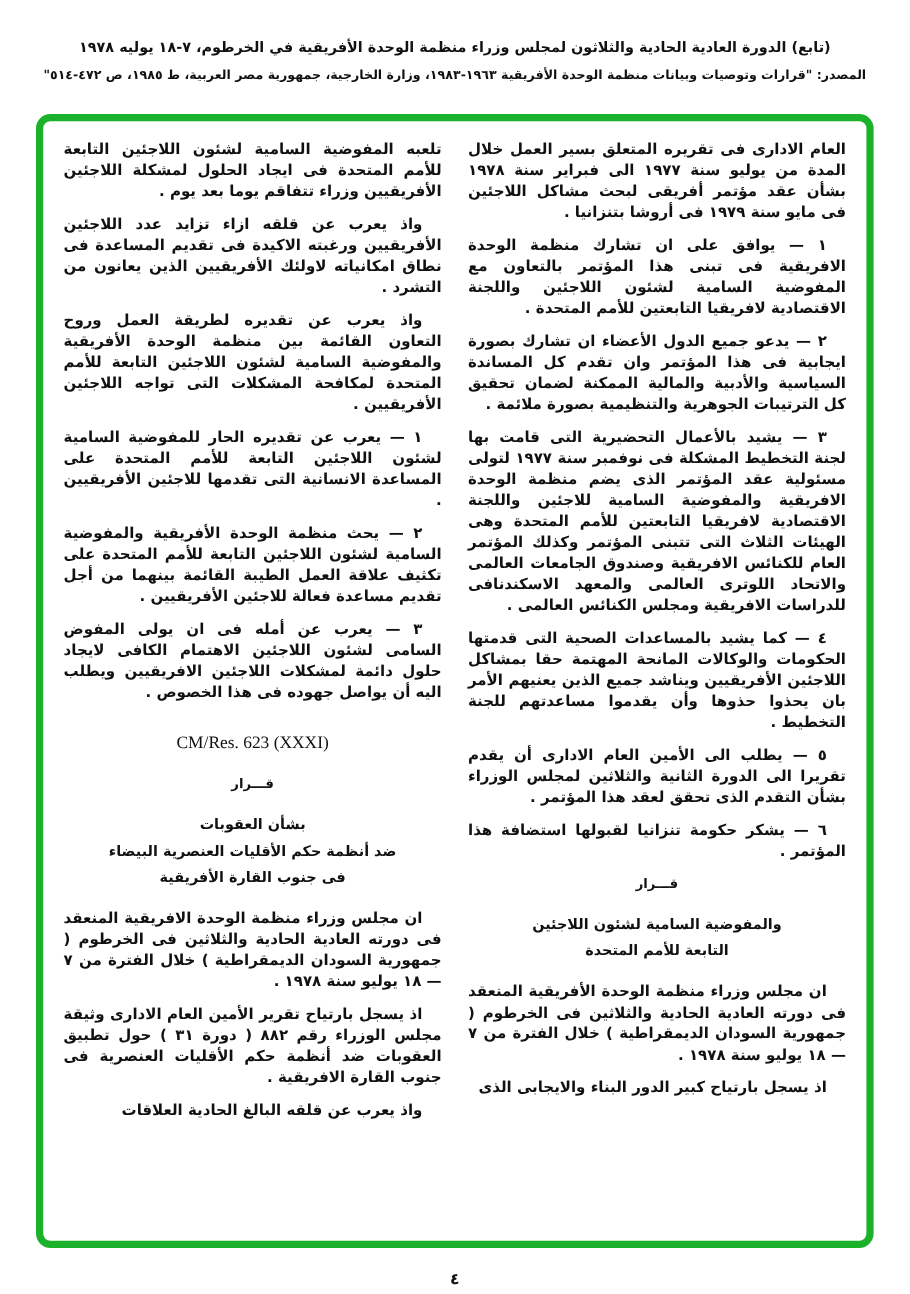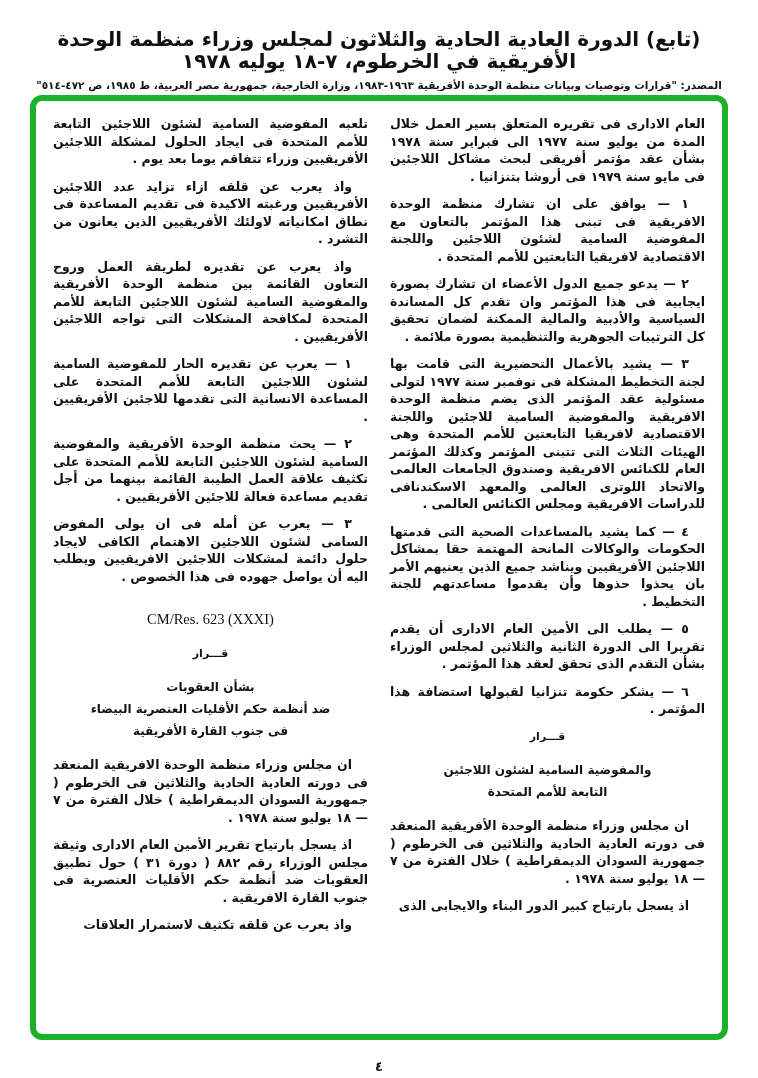--- a/index.html
+++ b/index.html
@@ -1,19 +1,19 @@
 <!DOCTYPE html>
 <html lang="ar"><head>
 <meta charset="utf-8">
 <style>
   html,body{margin:0;padding:0;background:#ffffff;}
   .page{position:relative;width:758px;height:1078px;background:#fff;overflow:hidden;
         font-family:"DejaVu Sans",sans-serif;color:#111;}
   .header{position:absolute;top:28px;left:36px;right:36px;direction:rtl;text-align:center;}
-  .header-line1{font-size:20px;font-weight:bold;letter-spacing:0;line-height:22px;}
+  .header-line1{font-size:12px;font-weight:bold;letter-spacing:0;line-height:22px;}
   .header-line2{font-size:10.5px;font-weight:bold;margin-top:6px;line-height:14px;}
   .frame{position:absolute;left:30px;top:95px;width:698px;height:945px;box-sizing:border-box;
          border:6px solid #1cb12b;border-radius:12px;overflow:hidden;}
   .cols{display:flex;direction:rtl;gap:22px;padding:14px 17px 10px 17px;}
   .col{flex:1;min-width:0;direction:rtl;text-align:justify;font-size:12.5px;
        font-weight:bold;line-height:17.5px;}
   .p{margin:0 0 10px 0;text-indent:16px;}
   .p0{margin:0 0 10px 0;text-indent:0;}
   .ref{direction:ltr;text-align:center;font-family:"Liberation Serif",serif;
        font-weight:normal;font-size:14.5px;margin:26px 0 16px 0;text-indent:0;}
@@ -60,21 +60,21 @@
           <div class="p">٣ — يعرب عن أمله فى ان يولى المفوض السامى لشئون اللاجئين الاهتمام الكافى لايجاد حلول دائمة لمشكلات اللاجئين الافريقيين ويطلب اليه أن يواصل جهوده فى هذا الخصوص .</div>
           <div class="ref">CM/Res. 623 (XXXI)</div>
           <div class="title">قـــرار</div>
           <div class="subtitle">
             <div>بشأن العقوبات</div>
             <div>ضد أنظمة حكم الأقليات العنصرية البيضاء</div>
             <div>فى جنوب القارة الأفريقية</div>
           </div>
           <div class="p">ان مجلس وزراء منظمة الوحدة الافريقية المنعقد فى دورته العادية الحادية والثلاثين فى الخرطوم ( جمهورية السودان الديمقراطية ) خلال الفترة من ٧ — ١٨ يوليو سنة ١٩٧٨ .</div>
           <div class="p">اذ يسجل بارتياح تقرير الأمين العام الادارى وثيقة مجلس الوزراء رقم ٨٨٢ ( دورة ٣١ ) حول تطبيق العقوبات ضد أنظمة حكم الأقليات العنصرية فى جنوب القارة الافريقية .</div>
-          <div class="p">واذ يعرب عن قلقه تكثيف لاستمرار العلاقات</div>
+          <div class="p">واذ يعرب عن قلقه البالغ الحادية العلاقات</div>
         </div>
     </div>
   </div>
 
   <div class="footer">
     <span>٤</span>
   </div>
 
 </div>
 

